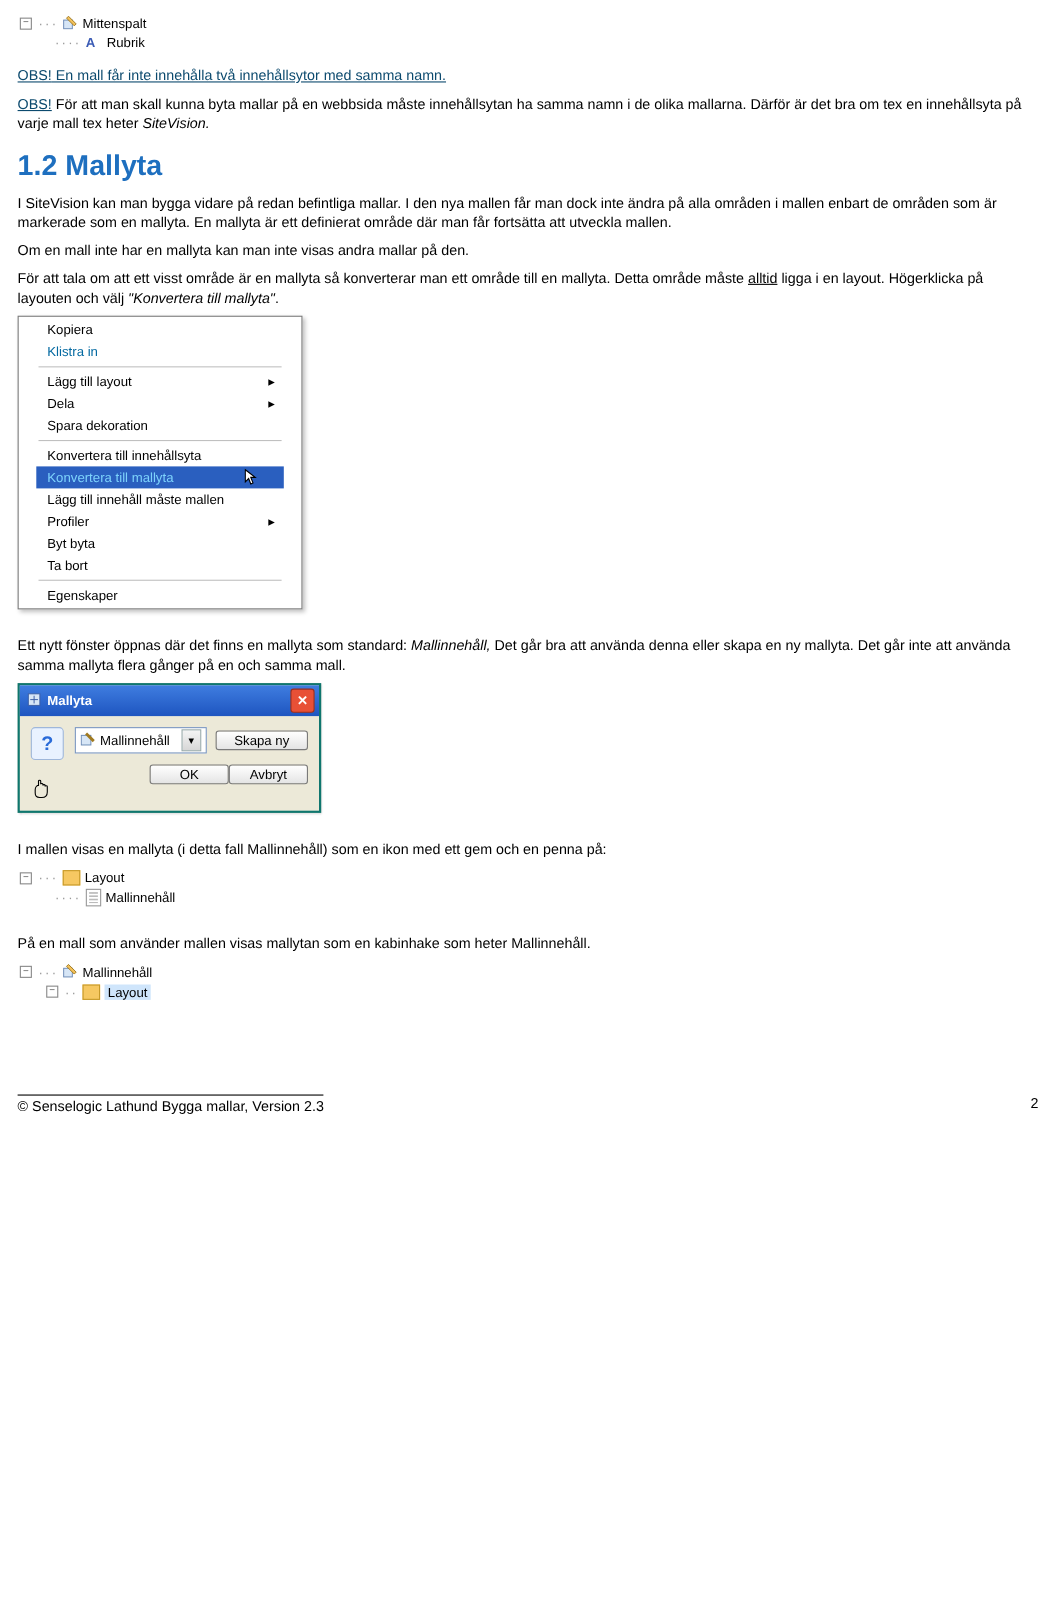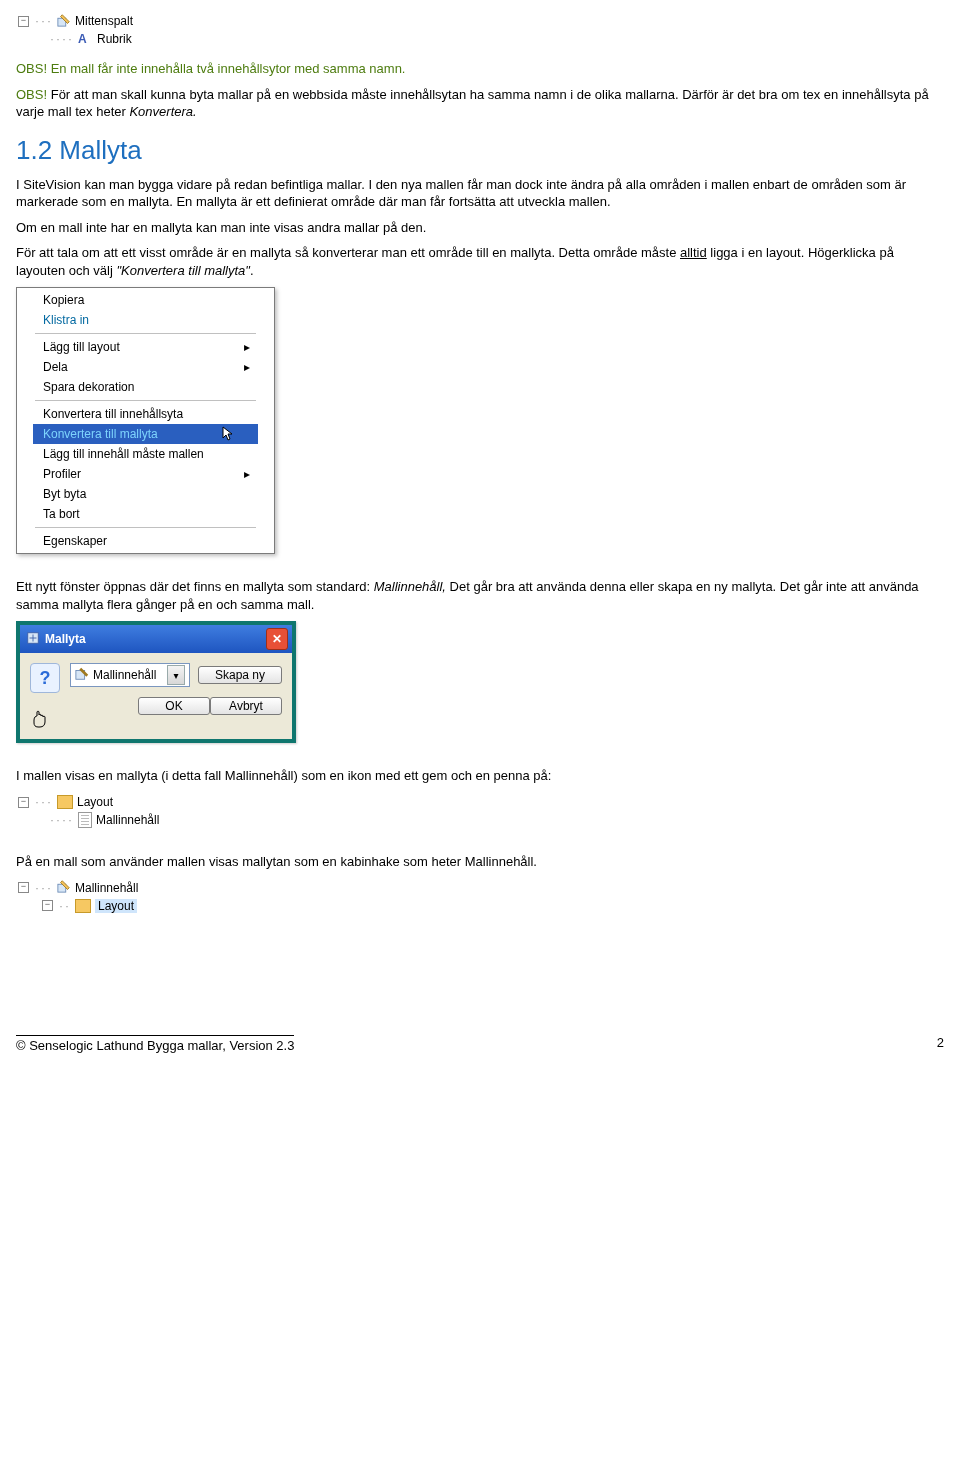--- a/index.html
+++ b/index.html
@@ -19,56 +19,56 @@
   .tree .box { width:9px; height:9px; border:1px solid #888; text-align:center; line-height:7px; font-size:9px; color:#555; margin-right:4px; }
   .tree .dots { color:#999; margin:0 4px 0 2px; letter-spacing:2px; }
   .tree .pen-icon svg { width:14px; height:14px; margin-right:4px; }
   .tree .a-icon { display:inline-block; width:16px; height:14px; font-weight:bold; color:#3b5bb5; margin-right:3px; }
   .tree .folder-icon { width:14px; height:12px; background:#f6c862; border:1px solid #c79a2a; margin-right:4px; }
   .tree .page-icon { width:12px; height:14px; background:#fff; border:1px solid #999; margin-right:4px; position:relative; }
   .tree .page-icon::after{ content:""; position:absolute; inset:2px; background:linear-gradient(#bbb 50%, transparent 50%) 0 0/100% 3px; }
   .tree .layout-sel { background:#cfe5fb; padding:0 3px; }
 
   p { margin:0 0 8px 0; line-height:1.35; }
-  .red { color:#4d7c0f; }
+  .red { color:#0c4a6e;text-decoration:underline; }
   .italic { font-style:italic; }
   .underline { text-decoration:underline; }
   .space { margin-top:6px; }
 
-  h2 { font-size:26px; color:#1e6fbf; font-weight:normal; margin:14px 0 10px 0; }
+  h2 { font-size:26px; color:#1e6fbf; font-weight:bold; margin:14px 0 10px 0; }
 
   
   .ctx { width:225px; border:1px solid #7b7b7b; background:#fff; box-shadow:2px 2px 4px rgba(0,0,0,.25); font-size:12px; padding:2px 16px; margin:8px 0 24px 0; }
   .ctx .item { position:relative; padding:3px 10px; cursor:default; }
   .ctx .item.disabled { color:#0369a1; }
   .ctx .sep { height:1px; background:#c0c0c0; margin:3px 2px; }
   .ctx .item.selected { background:#2a5fbf; color:#7dd3fc; }
   .ctx .arrow { position:absolute; right:8px; top:3px; }
   .ctx .cursor { position:absolute; right:22px; bottom:-1px; }
   .ctx .cursor svg { width:14px; height:16px; }
 
   
-  .dialog { width:272px; margin:6px 0 24px 0; border:4px solid #0f766e; background:#ece9d8; font-size:12px; box-shadow:1px 1px 2px rgba(0,0,0,.2); }
+  .dialog { width:272px; margin:6px 0 24px 0; border:2px solid #0f766e; background:#ece9d8; font-size:12px; box-shadow:1px 1px 2px rgba(0,0,0,.2); }
   .dialog .titlebar { height:28px; background:linear-gradient(#3f7de0,#1e55c0); color:#fff; display:flex; align-items:center; padding:0 4px 0 6px; font-weight:bold; }
   .dialog .titlebar .appicon svg { width:14px;height:14px; margin-right:5px; }
   .dialog .titlebar .title { flex:1; }
   .dialog .titlebar .close { width:20px;height:20px;background:#e85036;border:1px solid #9e2f1a;color:#fff; display:flex; align-items:center;justify-content:center; font-weight:bold; border-radius:3px; }
   .dialog .body { padding:10px; display:flex; gap:10px; }
   .dialog .helpicon { width:28px;height:28px;background:#e9f2ff;border:1px solid #9fb7da;border-radius:4px; display:flex;align-items:center;justify-content:center;color:#2a6bd8;font-weight:bold;font-size:18px; }
   .dialog .hand { width:22px;height:22px; color:#000; }
   .dialog .col { display:flex; flex-direction:column; gap:10px; flex:1; }
   .dialog .row1 { display:flex; gap:8px; align-items:center; }
   .dialog .combo { flex:1; height:22px; border:1px solid #7a96bf; background:#fff; display:flex; align-items:center; padding:0 4px; gap:4px; }
   .dialog .combo .cicon svg{width:14px;height:14px;}
   .dialog .combo .cval{flex:1;}
   .dialog .combo .cbtn{width:16px;height:18px;border:1px solid #9aa;background:linear-gradient(#f4f4f4,#d7d7d7);display:flex;align-items:center;justify-content:center;font-size:10px;}
   .dialog button.xp { height:18px; padding:0 16px; background:linear-gradient(#fff,#e4e4e4); border:1px solid #7a7a7a; border-radius:3px; font-size:12px; }
   .dialog .row2 { display:flex; justify-content:flex-end; }
 
-  .footer { position:relative; margin-top:120px; display:flex; justify-content:space-between; font-size:13px; font-family:Verdana, Arial, sans-serif;}
+  .footer { position:relative; margin-top:84px; display:flex; justify-content:space-between; font-size:13px; font-family:Verdana, Arial, sans-serif;}
   .footer .rule{ border-top:1px solid #000; padding-top:2px;}
 </style>
 </head>
 <body>
 
 <div class="tree">
   <div class="row indent1">
     <span class="box">−</span>
     <span class="dots">···</span>
     <span class="pen-icon">
@@ -83,21 +83,21 @@
     <span class="dots" style="margin-left:8px">····</span>
     <span class="a-icon">A</span>
     <span>Rubrik</span>
   </div>
 </div>
 
 <p>
   <span class="red">OBS!</span><span class="red">  En mall får inte innehålla två innehållsytor med samma namn.</span>
 </p>
 <p class="space">
-  <span class="red">OBS!</span><span> För att man skall kunna byta mallar på en webbsida måste innehållsytan ha samma namn i de olika mallarna. Därför är det bra om tex en innehållsyta på varje mall tex heter </span><span class="italic">Konvertera.</span>
+  <span class="red">OBS!</span><span> För att man skall kunna byta mallar på en webbsida måste innehållsytan ha samma namn i de olika mallarna. Därför är det bra om tex en innehållsyta på varje mall tex heter </span><span class="italic">SiteVision.</span>
 </p>
 
 <h2>1.2 Mallyta</h2>
 
 <p>I SiteVision kan man bygga vidare på redan befintliga mallar. I den nya mallen får man dock inte ändra på alla områden i mallen enbart de områden som är markerade som en mallyta. En mallyta är ett definierat område där man får fortsätta att utveckla mallen.</p>
 <p>Om en mall inte har en mallyta kan man inte visas andra mallar på den.</p>
 <p>
   <span>För att tala om att ett visst område är en mallyta så konverterar man ett område till en mallyta. Detta område måste </span><span class="underline">alltid</span><span> ligga i en layout. Högerklicka på layouten och välj </span><span class="italic">"Konvertera till mallyta"</span><span>.</span>
 </p>
 

